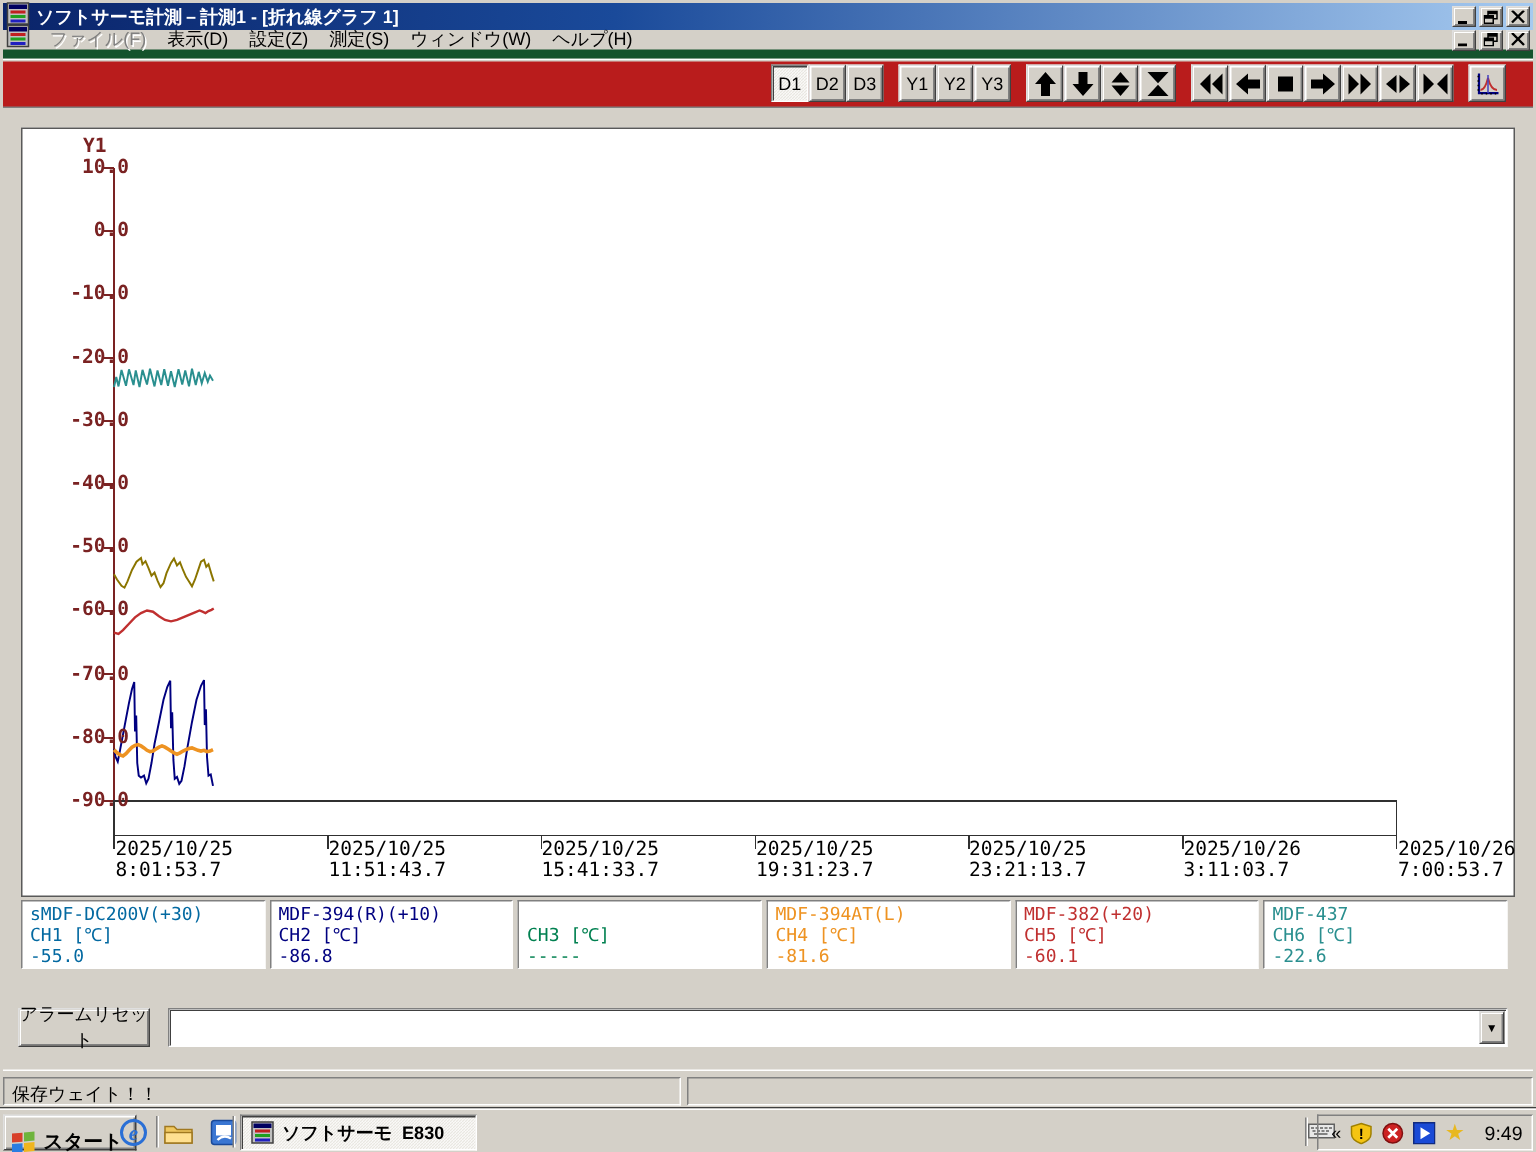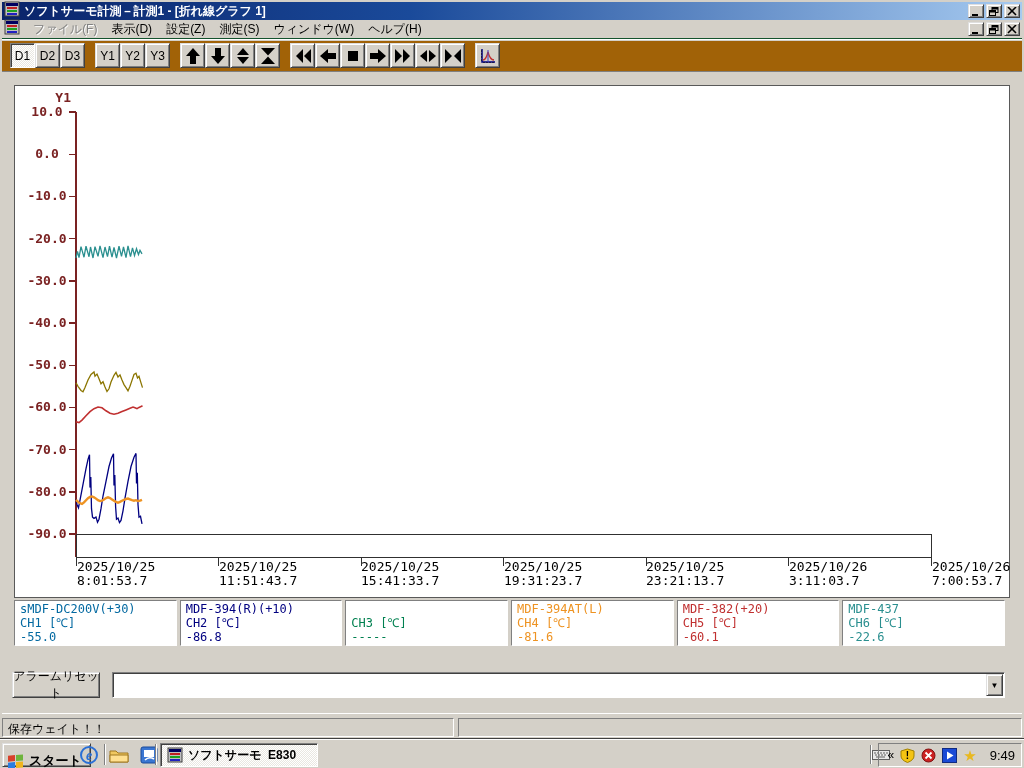--- a/index.html
+++ b/index.html
@@ -15,46 +15,46 @@
   .titlebar { position:absolute; left:2px; top:2px; width:1020px; height:18px;
     background:linear-gradient(90deg,#0a246a 0%,#1a4a9a 40%,#a6caf0 100%);
     display:flex; align-items:center; padding:0 2px; }
   .titlebar .title { color:#fff; font-size:12px; font-weight:bold; margin-left:4px; flex:1;
     white-space:nowrap; overflow:hidden; }
   .winbtn { width:16px; height:14px; margin-left:2px; display:flex; align-items:center; justify-content:center; }
   .winbtn svg { display:block; }
 
   
   .menubar { position:absolute; left:2px; top:20px; width:1020px; height:19px; background:#d4d0c8;
-    display:flex; align-items:center; padding:0 2px; border-bottom:1px solid #14532d;
+    display:flex; align-items:center; padding:0 2px; border-bottom:6px solid #14532d;
     box-shadow:0 1px 0 #fff; }
   .menu-item { font-size:12px; padding:2px 7px; color:#000; }
   .menu-item.disabled { color:#808080; text-shadow:1px 1px 0 #fff; }
   .menubar .spacer { flex:1; }
 
   
-  .toolbar { position:absolute; left:2px; top:41px; width:1020px; height:31px; background:#a16207;
+  .toolbar { position:absolute; left:2px; top:41px; width:1020px; height:31px; background:#b91c1c;
     display:flex; align-items:flex-start; padding:2px 8px; border-bottom:1px solid #808080;
-    box-shadow:0 1px 0 #fff; }
+    box-shadow:0 1px 0 #fff;justify-content:flex-end; }
   .tbtn { width:25px; height:25px; font-size:12px; color:#000; display:flex; align-items:center;
     justify-content:center; margin-right:0px; }
   .tbtn.pressed { border-color:#808080 #fff #fff #808080; box-shadow:inset 1px 1px 0 #404040;
     background-color:#e9e7e1;
     background-image:linear-gradient(45deg,#fff 25%,transparent 25%,transparent 75%,#fff 75%),
                      linear-gradient(45deg,#fff 25%,transparent 25%,transparent 75%,#fff 75%);
     background-size:2px 2px; background-position:0 0,1px 1px; }
   .tgroup { display:flex; margin-right:10px; }
   .tbtn svg { display:block; }
 
   
   .workspace { position:absolute; left:2px; top:72px; width:1020px; height:641px; background:#d4d0c8; }
   .chart-panel { position:absolute; left:12px; top:13px; width:996px; height:513px; background:#fff;
     border:1px solid #595959; }
   .chart-panel svg { position:absolute; left:0; top:0; }
-  .ytick-label { position:absolute; left:4px; width:56px; text-align:center;
+  .ytick-label { position:absolute; left:15px; width:56px; text-align:right;
     font:bold 13px "DejaVu Sans Mono",monospace; color:#7a2222; height:14px; line-height:14px; }
   .yaxis-name { position:absolute; left:0; top:4px; width:56px; text-align:right;
     font:bold 13px "DejaVu Sans Mono",monospace; color:#7a2222; }
   .xlabel { position:absolute; top:474px; font:13px "DejaVu Sans Mono",monospace; color:#000;
     line-height:14px; white-space:nowrap; }
 
   
   .legend { position:absolute; left:12px; top:528px; width:991px; height:46px;
     display:grid; grid-template-columns:repeat(6,1fr); gap:3px; }
   .legend-cell { background:#fff; border:1px solid; border-color:#808080 #fff #fff #808080;

